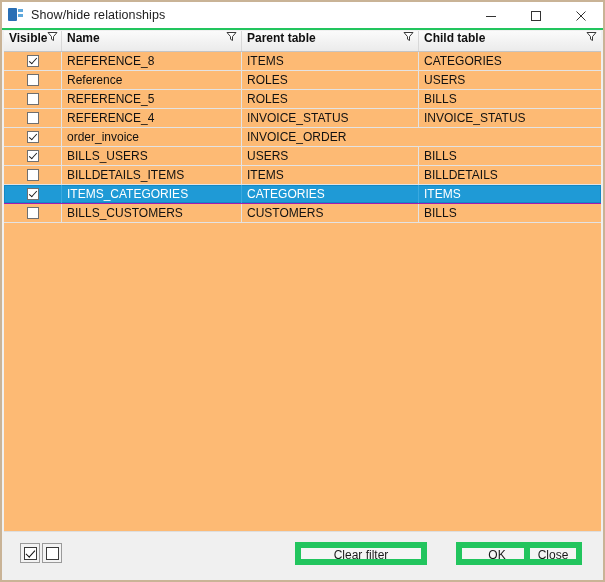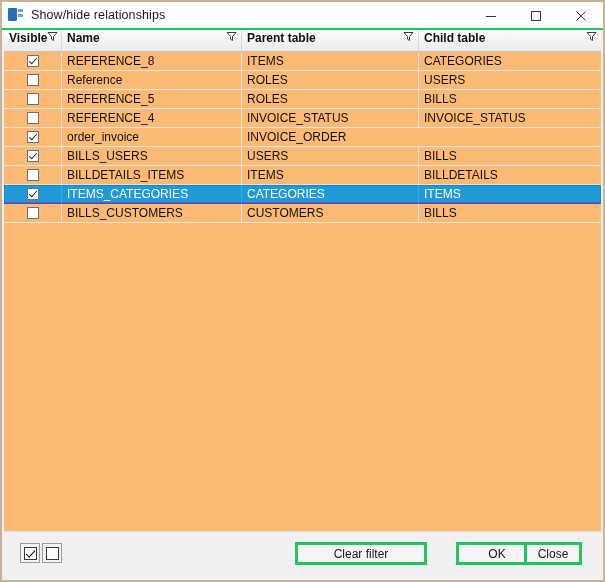--- a/index.html
+++ b/index.html
@@ -233,21 +233,21 @@
     border-width: 0 1.8px 1.8px 0;
     transform: rotate(42deg);
   }
 
   .dlg-btn {
     position: absolute;
     top: 10px;
     height: 23px;
     box-sizing: border-box;
     background: #f5f5f5;
-    border: 3px solid #22c55e;
+    border: 6px solid #22c55e;
     font-family: "Liberation Sans", sans-serif;
     font-size: 12px;
     color: #1a1a1a;
     cursor: default;
     padding: 0;
   }
   #btn-clear-filter { left: 291px; width: 132px; }
   #btn-ok           { left: 452px; width: 82px; }
   #btn-close        { left: 520px; width: 58px; }
 </style>

